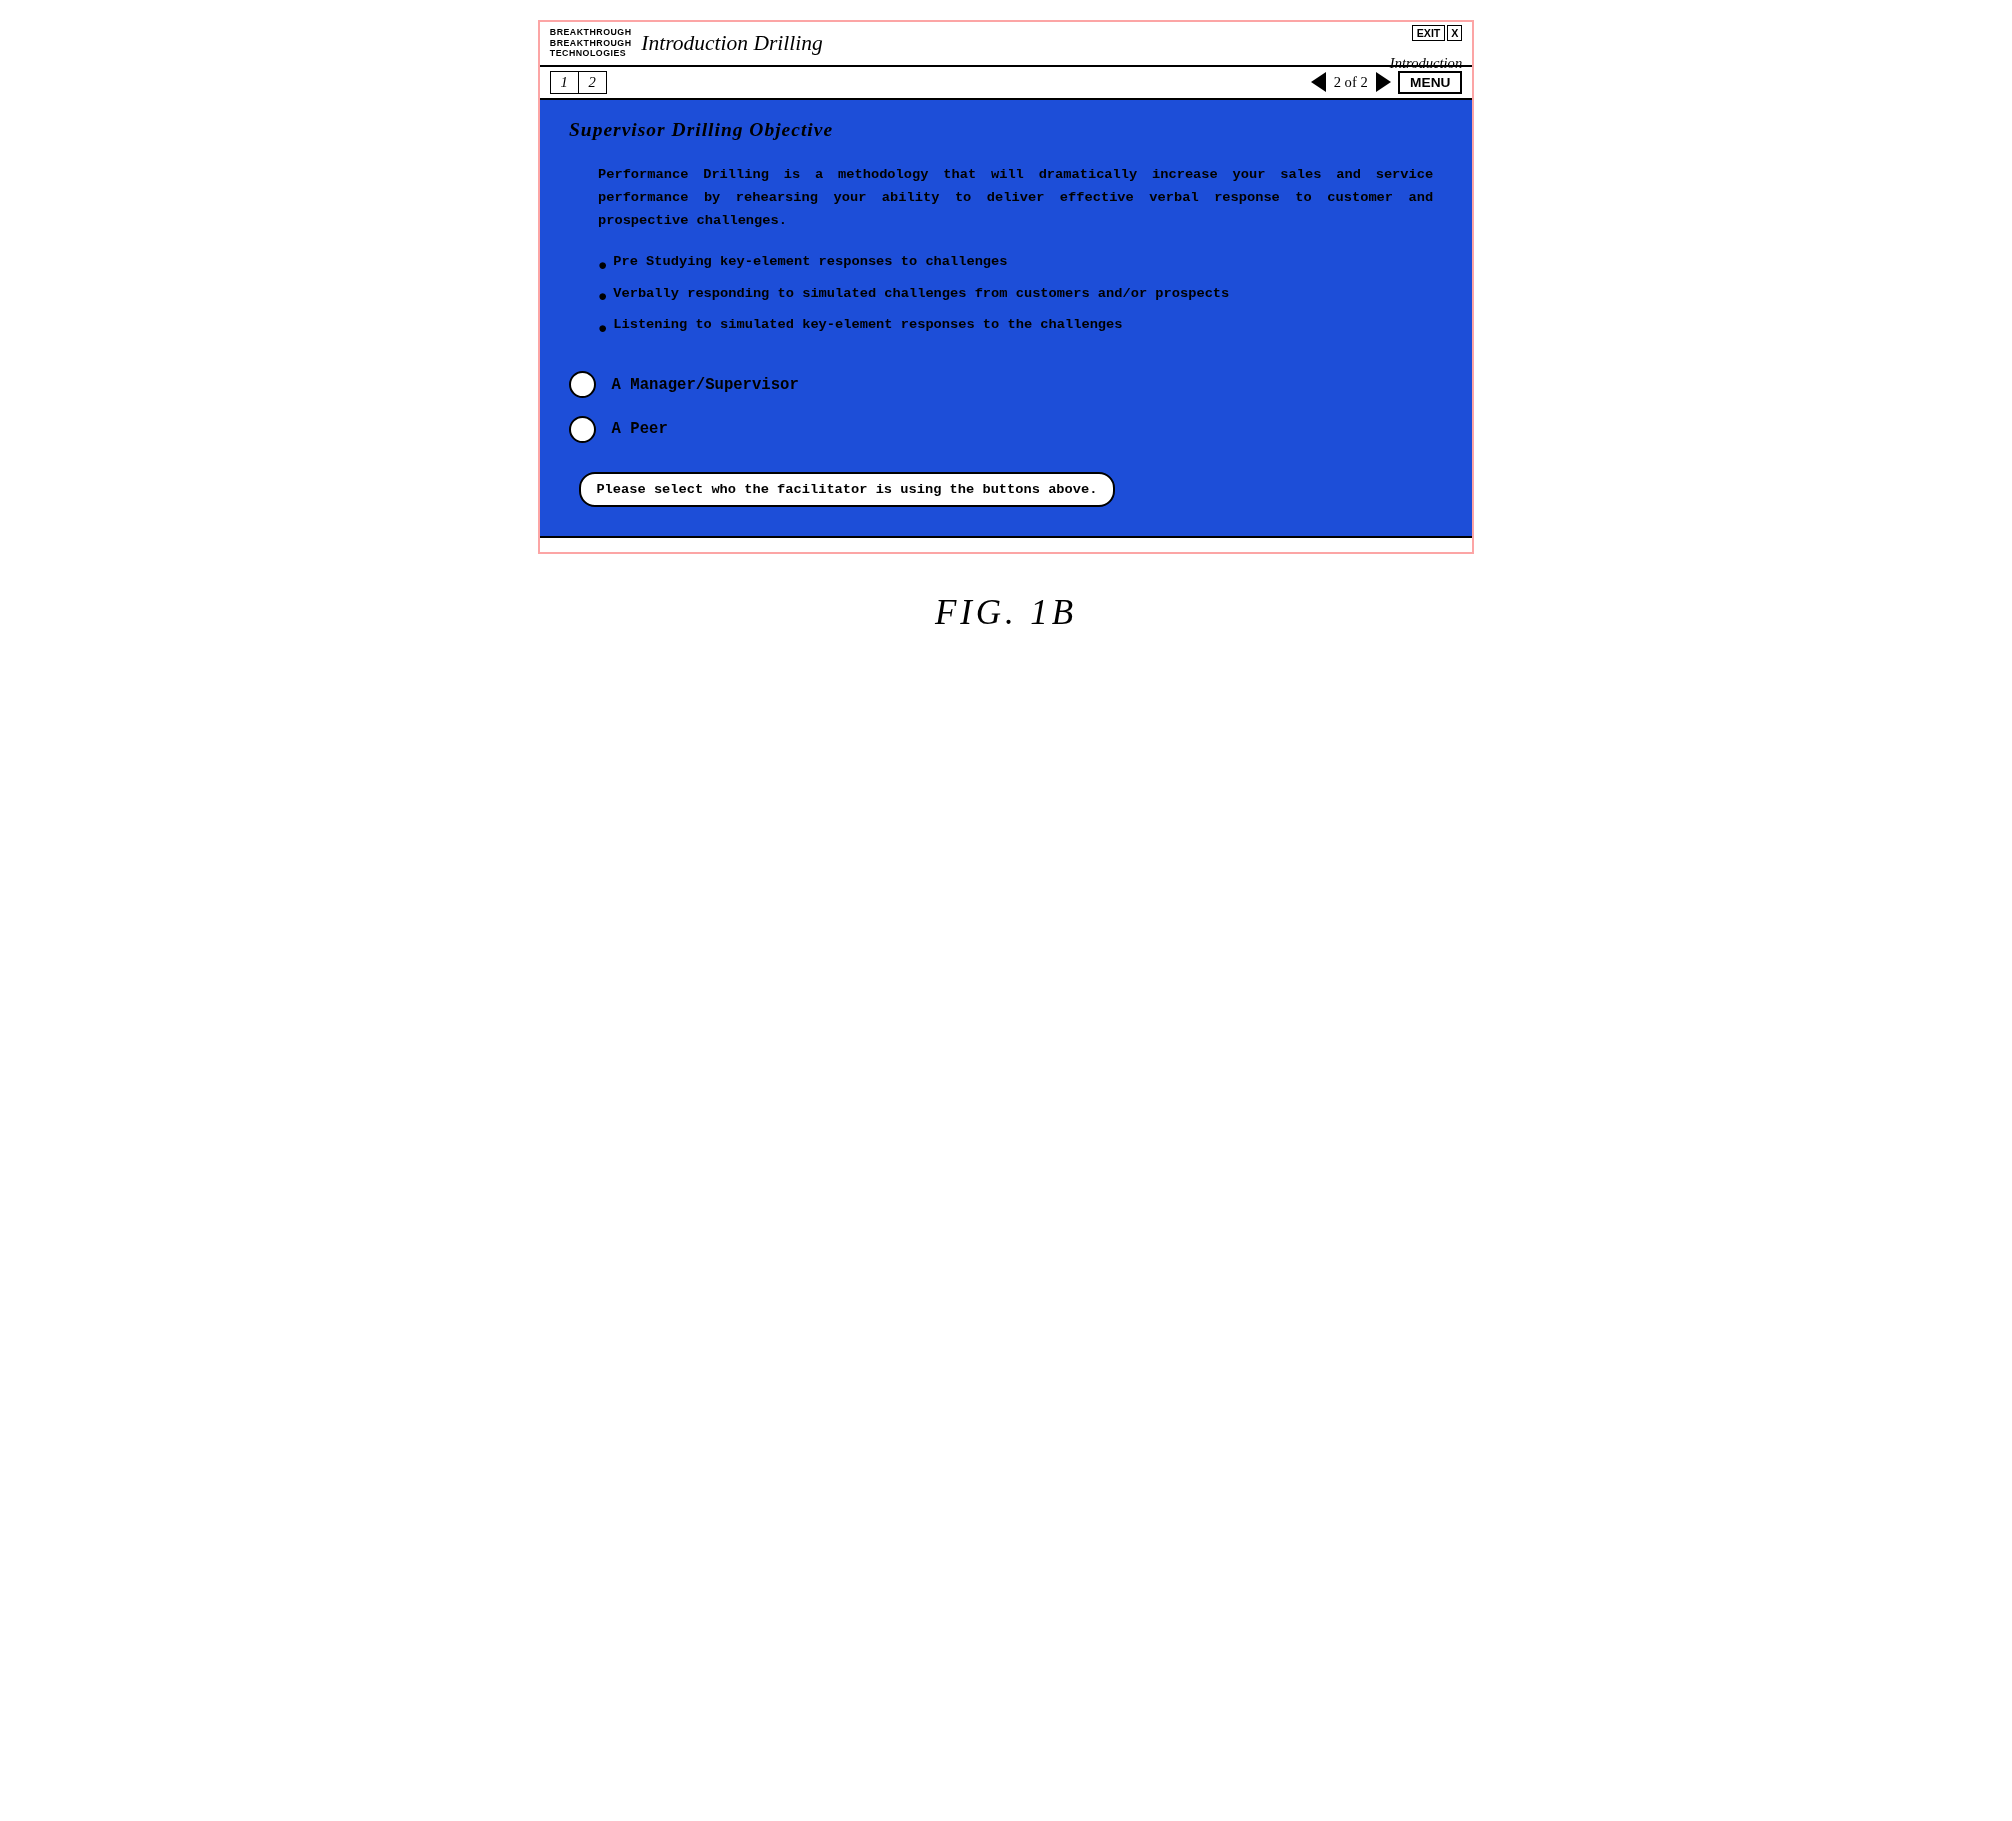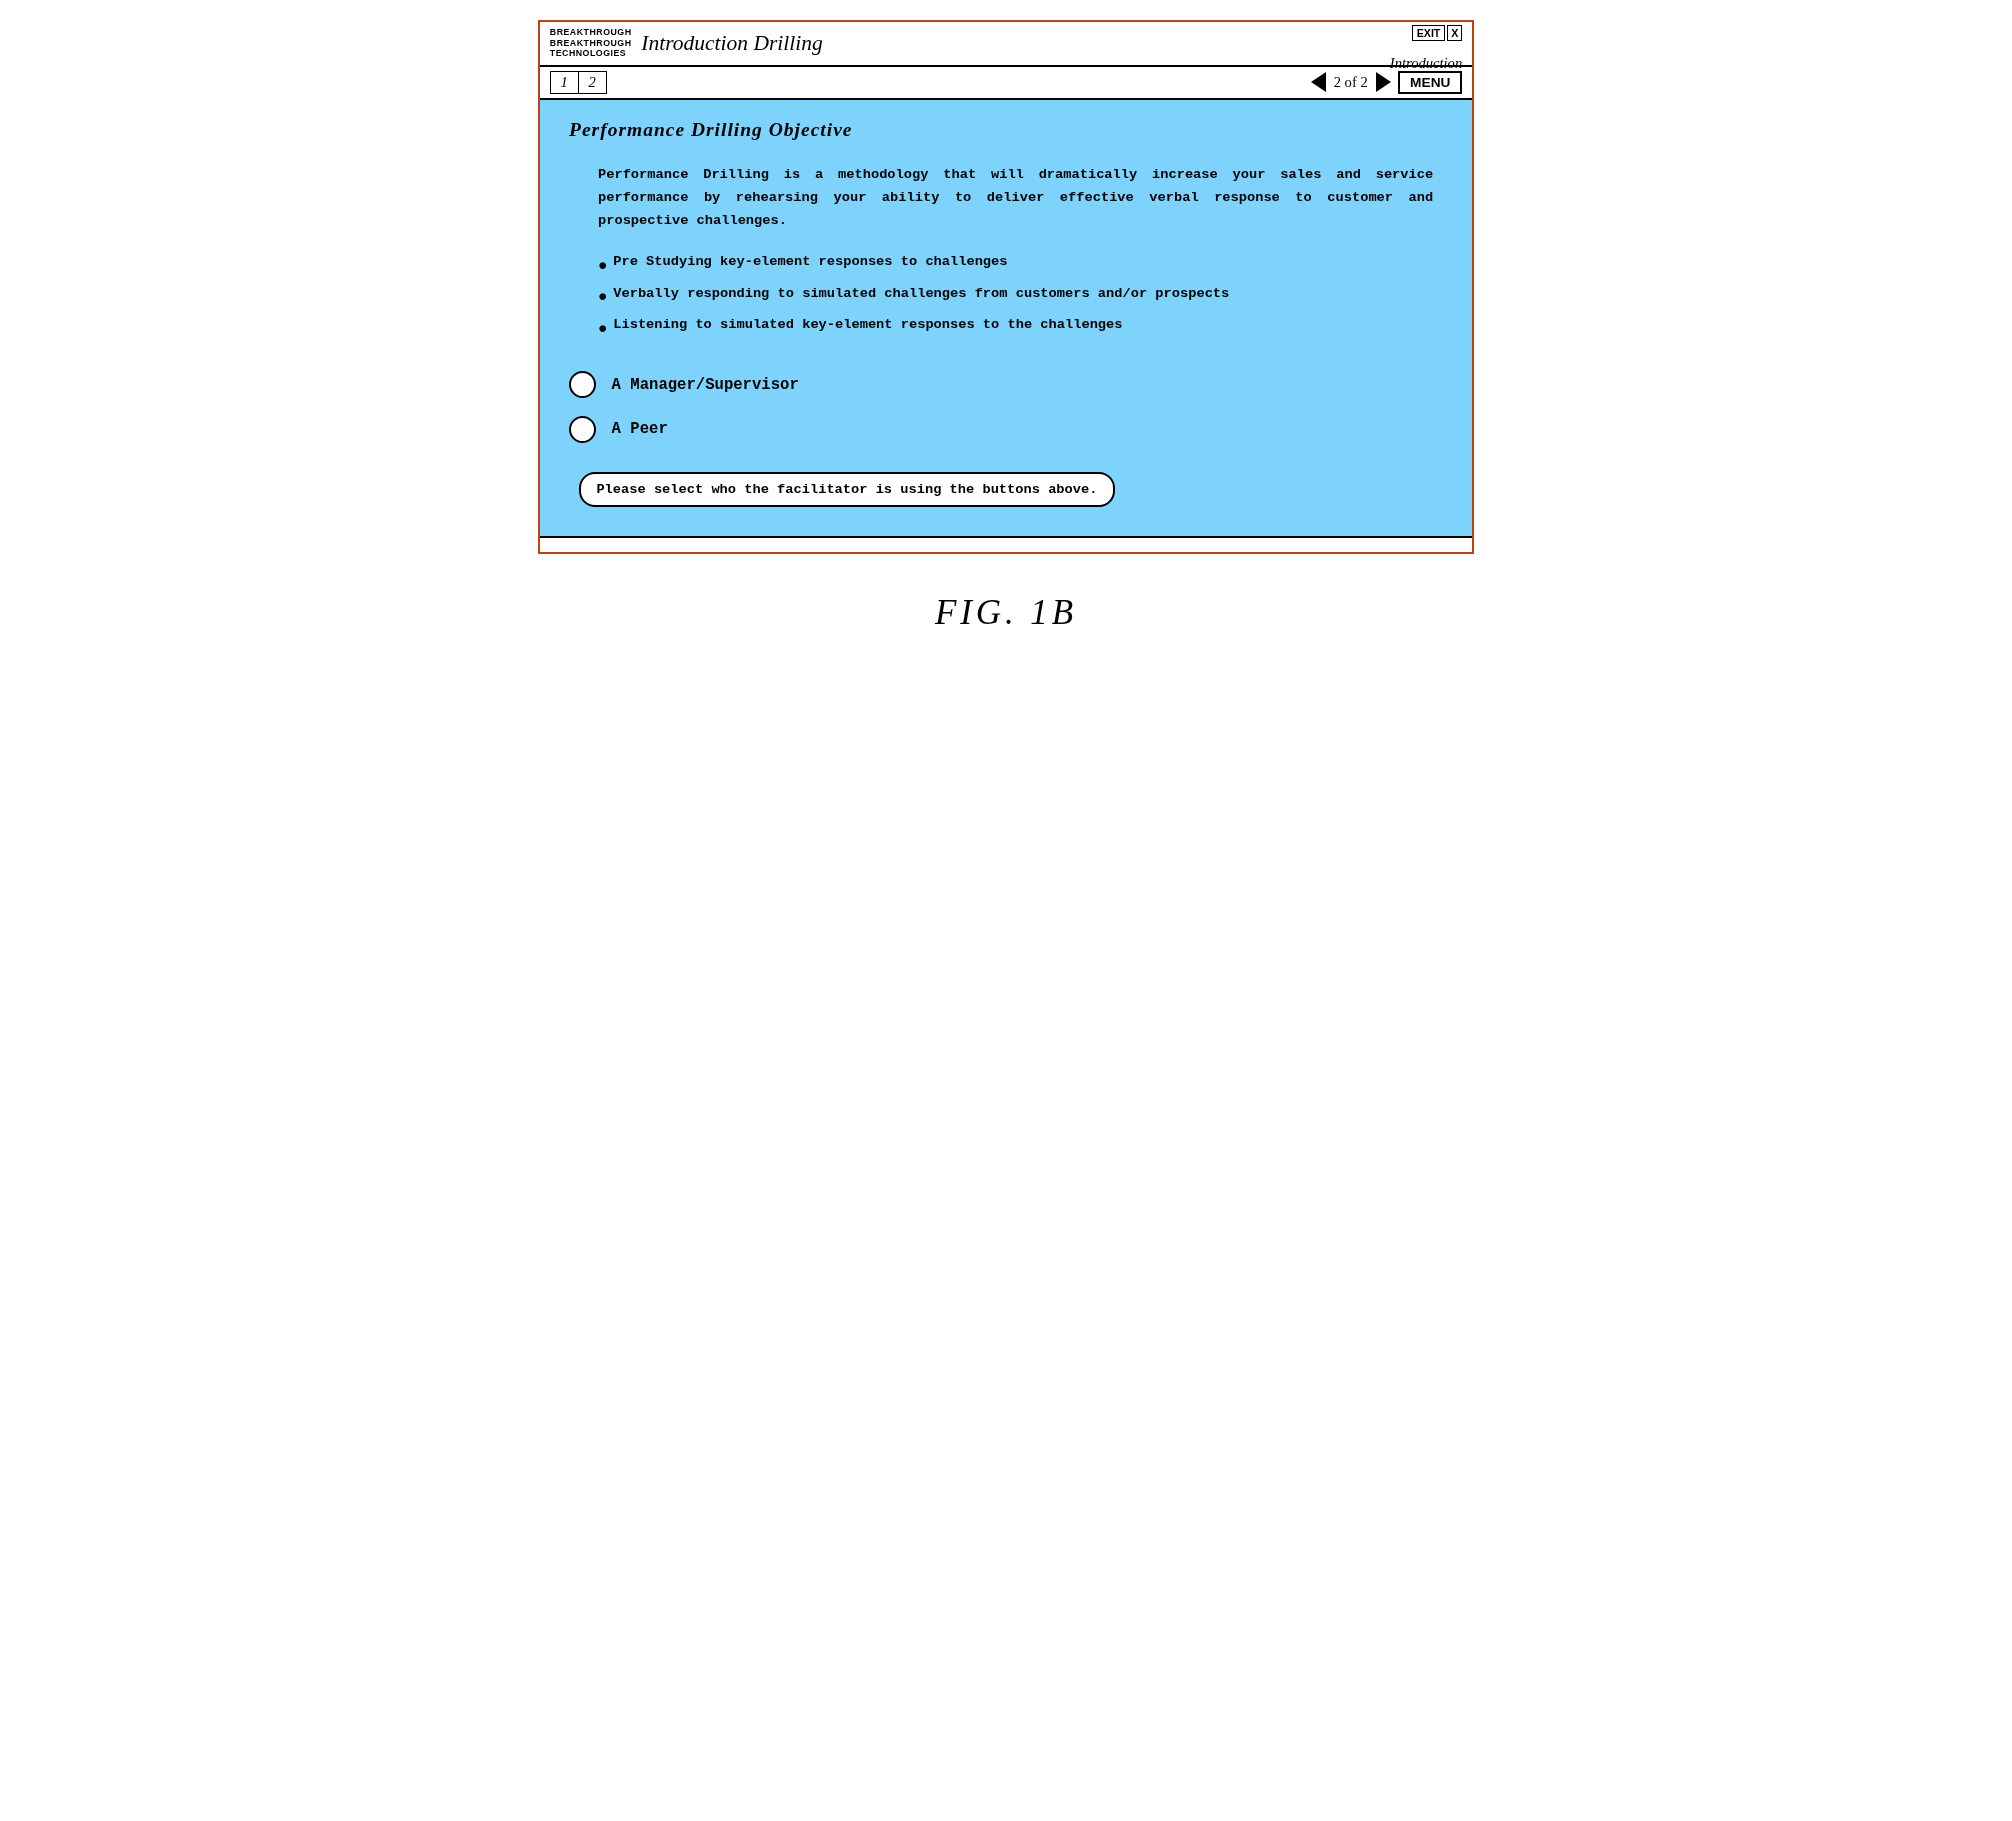--- a/index.html
+++ b/index.html
@@ -16,22 +16,22 @@
 
     .outer-wrapper {
       width: 936px;
       display: flex;
       flex-direction: column;
       align-items: center;
     }
 
     .main-frame {
       width: 100%;
-      border: 2px solid #c2410c;
-      background: #7dd3fc;
+      border: 2px solid #fca5a5;
+      background: #1d4ed8;
     }
 
     
     .header-row {
       display: flex;
       align-items: stretch;
       border-bottom: 2px solid #000;
       padding: 5.9px 9.8px;
       position: relative;
       background: #fff;
@@ -316,21 +316,21 @@
       <div class="nav-right">
         <div class="triangle-left"></div>
         <span class="page-counter">2 of 2</span>
         <div class="triangle-right"></div>
         <div class="menu-btn">MENU</div>
       </div>
     </div>
 
     <div class="content-area">
 
-      <div class="page-heading">Performance Drilling Objective</div>
+      <div class="page-heading">Supervisor Drilling Objective</div>
 
       <div class="intro-paragraph">Performance Drilling is a methodology that will dramatically increase your sales and service performance by rehearsing your ability to deliver effective verbal response to customer and prospective challenges.</div>
 
 
       <ul class="bullet-list">
         <li>
           <span class="bullet-dot">●</span>
           <span>Pre Studying key-element responses to challenges</span>
         </li>
         <li>

